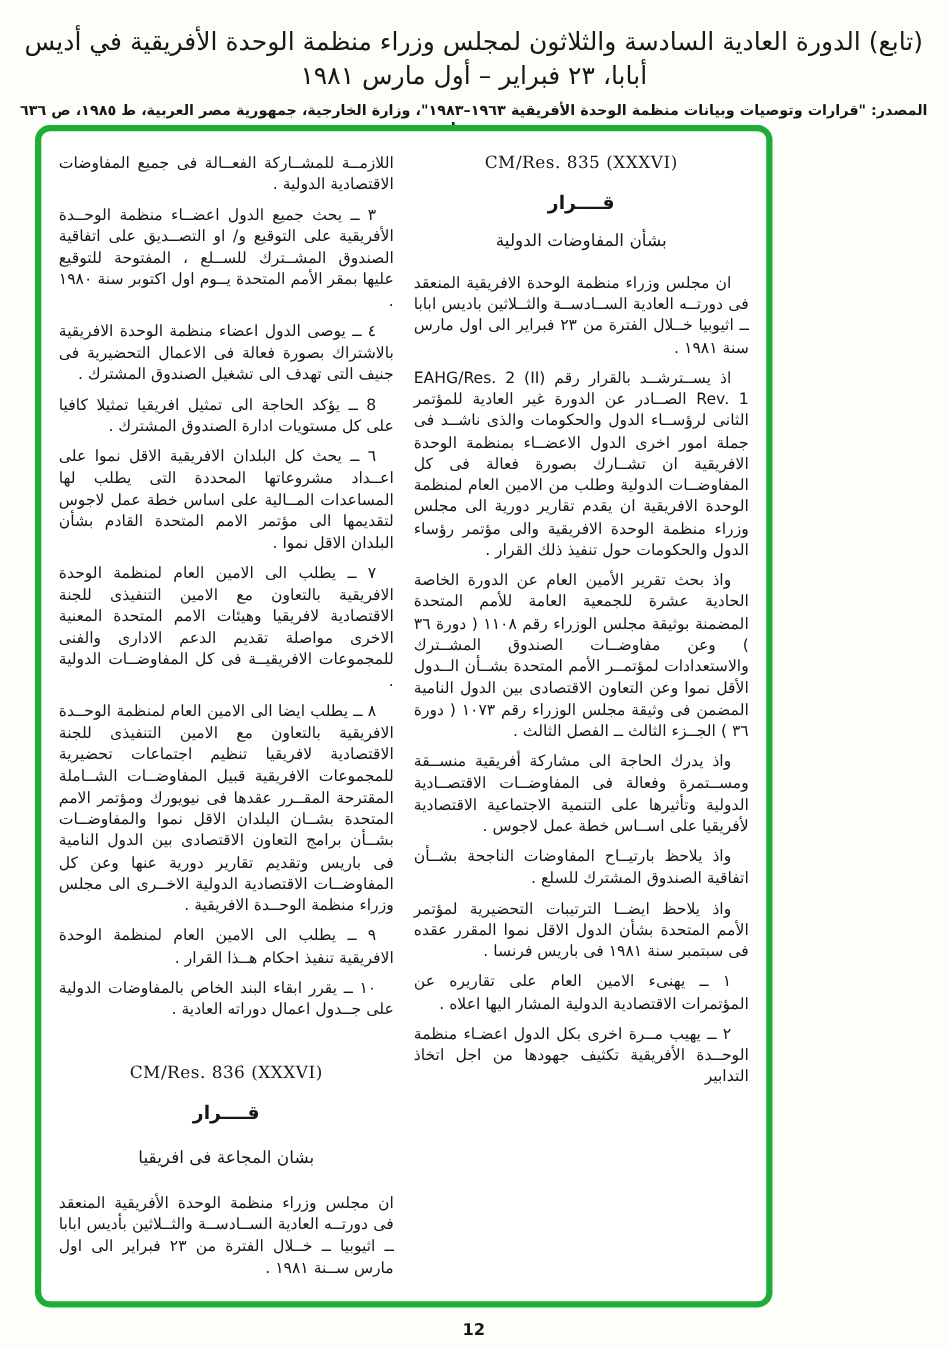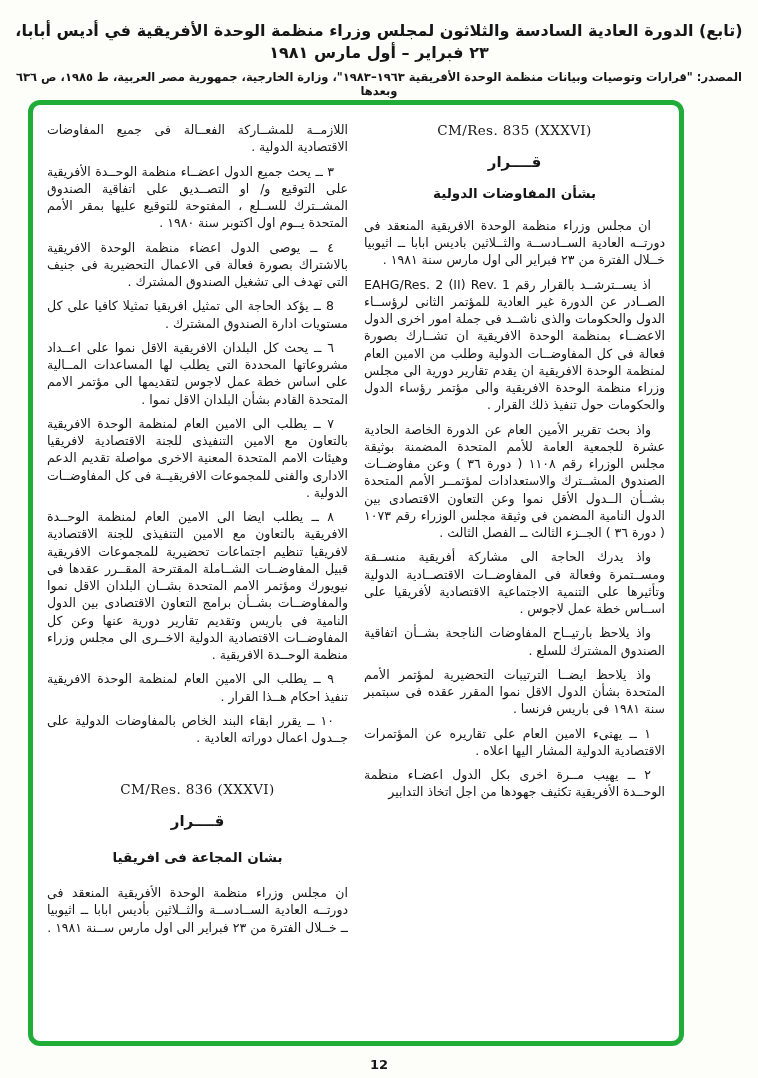--- a/index.html
+++ b/index.html
@@ -9,27 +9,27 @@
     width:758px; height:1078px; position:relative;
     background:#fdfdfa; color:var(--ink);
     font-family:"DejaVu Sans", sans-serif;
     overflow:hidden;
   }
   
   .page-header {
     position:absolute; top:20px; left:10px; right:10px;
     direction:rtl; text-align:center;
   }
-  .hdr1 { font-size:16px; font-weight:bold; letter-spacing:0; line-height:1.35; }
+  .hdr1 { font-size:20px; font-weight:normal; letter-spacing:0; line-height:1.35; }
   .hdr2 { font-size:11.5px; font-weight:bold; margin-top:7px; }
 
   
   .frame {
     position:absolute; top:100px; left:28px;
-    width:656px; height:946px;
+    width:590px; height:946px;
     border:5px solid var(--green);
     border-radius:12px;
     padding:16px 14px 8px 14px;
     overflow:hidden;
     background:#fff;
   }
   .columns { display:flex; direction:ltr; gap:16px; height:100%; }
   .col { width:50%; direction:rtl; font-size:12.5px; line-height:1.38; }
 
   
@@ -41,21 +41,21 @@
   .col-left .para-list p:first-child { text-indent:0; }
 
   
   .res-ref {
     direction:ltr; text-align:center;
     font-family:"DejaVu Serif", serif;
     font-size:13.5px; letter-spacing:0.4px;
     margin:0 0 12px 0;
   }
   .res-title { text-align:center; font-weight:bold; font-size:15px; margin:4px 0 12px 0; letter-spacing:1px; }
-  .res-subtitle { text-align:center; font-weight:bold; font-size:13.5px; margin:0 0 14px 0; }
+  .res-subtitle { text-align:center; font-weight:normal; font-size:13.5px; margin:0 0 14px 0; }
   .res-block-2 { margin-top:34px; }
   .res-block-2 .res-title { margin:10px 0 16px 0; }
   .res-block-2 .res-subtitle { margin-bottom:18px; }
 
   
   .page-number {
     position:absolute; bottom:6px; left:0; right:0;
     text-align:center; font-size:13px; font-weight:bold;
   }
 </style>

